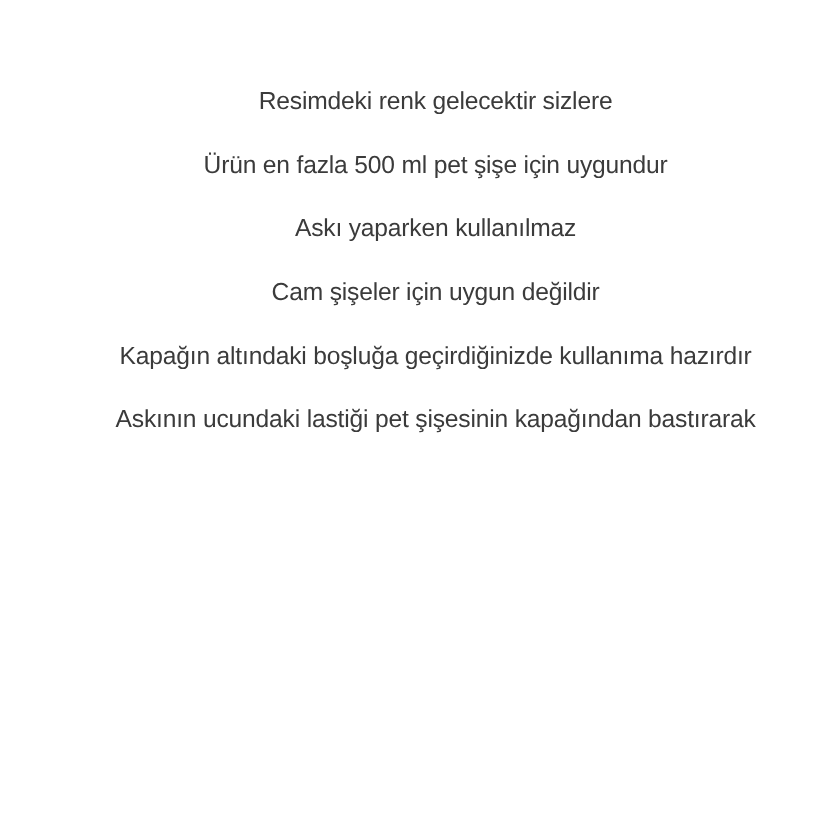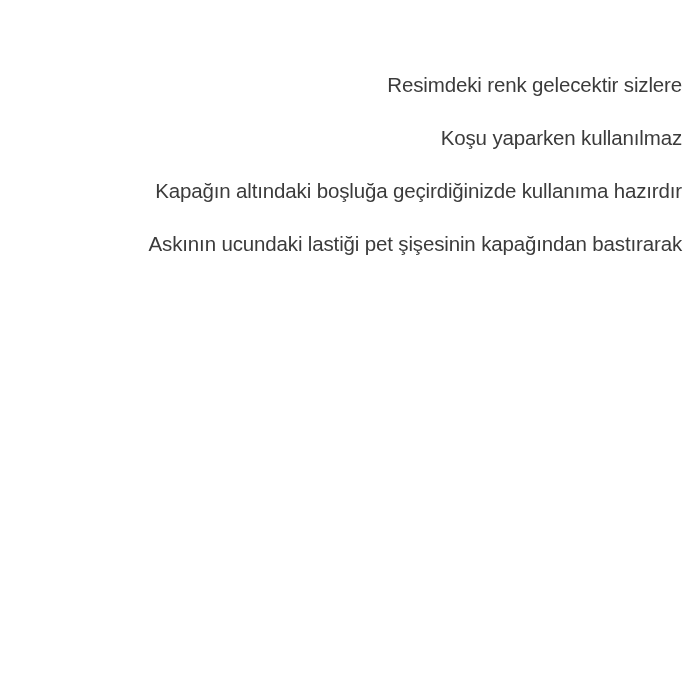--- a/index.html
+++ b/index.html
@@ -38,38 +38,40 @@
     display: block;
     margin: 0;
     padding: 0;
     height: 53px;
     line-height: 53px;
     font-size: 20.5px;
     font-weight: 400;
     letter-spacing: -0.15px;
     color: #3b3b3b;
     white-space: nowrap;
-    text-align: right;
+    text-align: center;
     -webkit-font-smoothing: antialiased;
   }
 </style>
 </head>
 <body>
 
 <div class="description-card">
 
   <div class="description-list">
 
     <p class="description-line">Resimdeki renk gelecektir sizlere</p>
 
 
 
+    <p class="description-line">Ürün en fazla 500 ml pet şişe için uygundur</p>
 
-    <p class="description-line">Koşu yaparken kullanılmaz</p>
+    <p class="description-line">Askı yaparken kullanılmaz</p>
 
+    <p class="description-line">Cam şişeler için uygun değildir</p>
 
     <p class="description-line">Kapağın altındaki boşluğa geçirdiğinizde kullanıma hazırdır</p>
 
     <p class="description-line">Askının ucundaki lastiği pet şişesinin kapağından bastırarak</p>
 
   </div>
 
 </div>
 
 </body></html>

